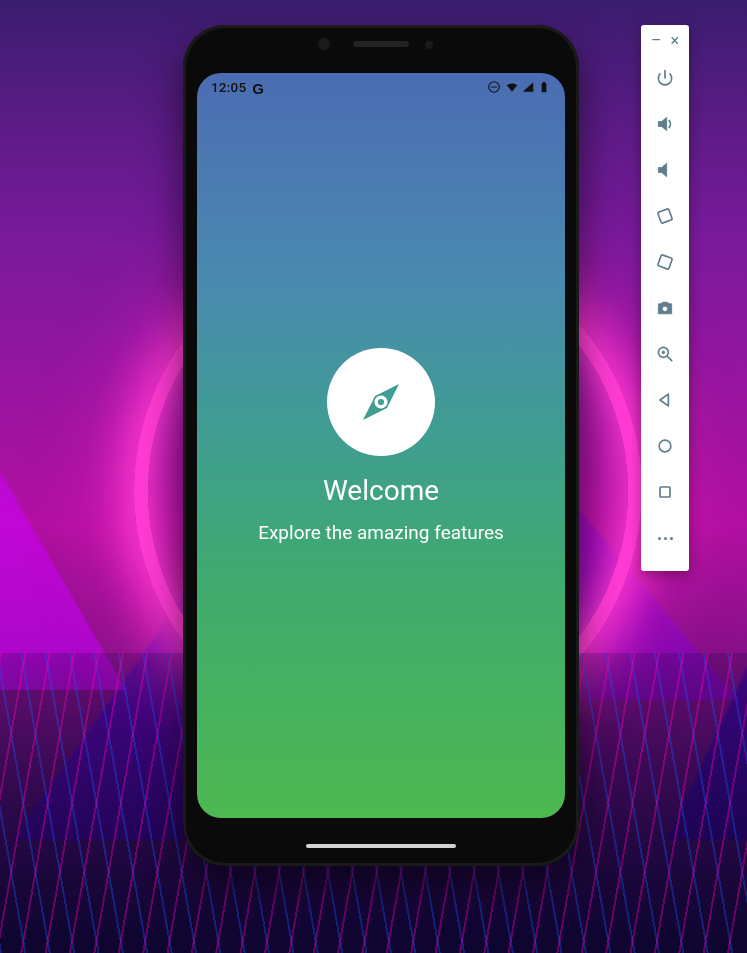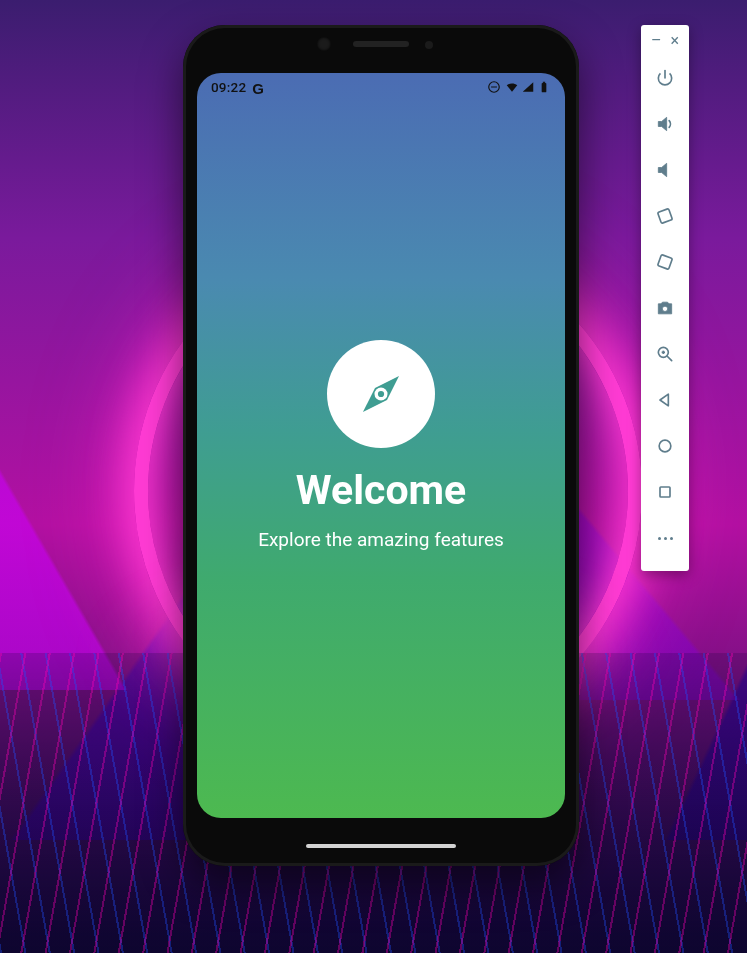--- a/index.html
+++ b/index.html
@@ -54,21 +54,21 @@
   .homebar{position:absolute;left:50%;bottom:18px;width:150px;height:4px;margin-left:-75px;border-radius:2px;background:#e9e9e9;opacity:.9;}
   
   .status{position:absolute;left:0;right:0;top:0;height:28px;display:flex;align-items:center;padding:0 14px;color:#111;font-size:13.5px;font-weight:500;letter-spacing:.2px;}
   .status .spacer{flex:1;}
   .status svg,.status .g{height:14px;}
   .g{font-family:"Product Sans",Arial,sans-serif;font-weight:700;font-size:15px;margin-left:6px;}
   
   .splash{position:absolute;inset:0;display:flex;flex-direction:column;align-items:center;justify-content:center;color:#fff;gap:18px;}
   .explore-icon{width:108px;height:108px;border-radius:50%;background:#fff;display:flex;align-items:center;justify-content:center;}
   .explore-icon svg{width:68px;height:68px;}
-  .title{font-size:41px;font-weight:700;}
+  .title{font-size:28px;font-weight:400;}
   .subtitle{font-size:19px;font-weight:400;margin-top:-4px;}
 
   
   .tbar{
     position:absolute;right:58px;top:25px;width:48px;background:#fff;border-radius:3px;
     box-shadow:0 4px 14px rgba(0,0,0,.35);
     display:flex;flex-direction:column;align-items:center;padding:8px 0 10px;gap:0;
   }
   .tbar .winrow{width:100%;display:flex;justify-content:space-between;padding:0 10px 6px;box-sizing:border-box;color:#5f7d8c;}
   .tbar .winrow span{font-size:16px;line-height:1;cursor:default;}
@@ -87,21 +87,21 @@
 </div>
 
 <div class="phone">
   <div class="cam"></div>
   <div class="earpiece"></div>
   <div class="sensor"></div>
 
   <div class="screen">
 
     <div class="status">
-      <span>09:22</span>
+      <span>12:05</span>
       <span class="g">G</span>
       <span class="spacer"></span>
 
       <svg viewBox="0 0 24 24">
           <circle cx="12" cy="12" r="9" fill="none" stroke="#111" stroke-width="2"></circle>
           <line x1="7" y1="12" x2="17" y2="12" stroke="#111" stroke-width="2"></line>
         </svg>
 
       <svg viewBox="0 0 24 24" style="margin-left:4px">
           <path d="M12 20l9-11c-5-4-13-4-18 0l9 11z" fill="#111"></path>

